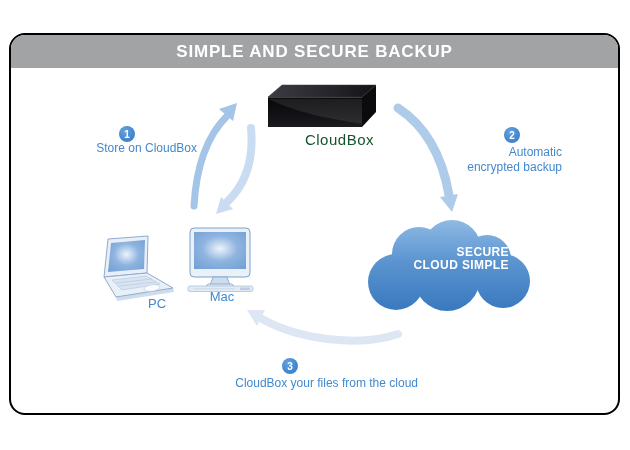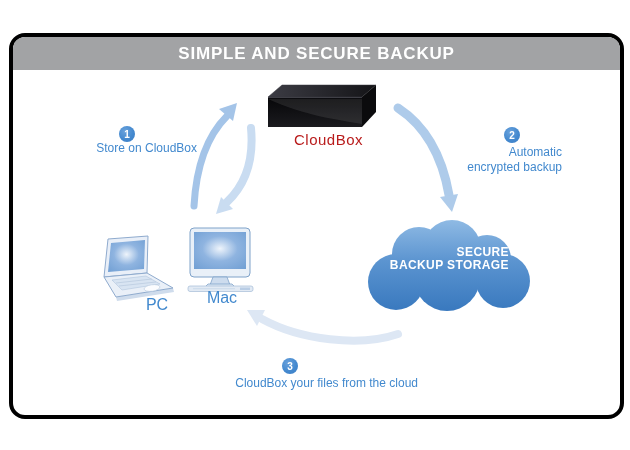--- a/index.html
+++ b/index.html
@@ -1,29 +1,29 @@
 <!DOCTYPE html>
 <html><head>
 <meta charset="utf-8">
 <style>
   html,body{margin:0;padding:0;background:#ffffff;width:630px;height:450px;
     font-family:"Liberation Sans",sans-serif;-webkit-font-smoothing:antialiased;}
   .card{position:absolute;left:9px;top:33px;width:607px;height:378px;
-    background:#ffffff;border:4px solid #000000;border-radius:16px;overflow:hidden;}
+    background:#ffffff;border:2px solid #000000;border-radius:16px;overflow:hidden;}
   .card-header{position:absolute;left:0;top:0;width:100%;height:33px;background:#a2a3a5;
     display:flex;align-items:center;justify-content:center;}
   .card-title{color:#ffffff;font-weight:bold;font-size:17px;letter-spacing:0.8px;}
   svg.diagram{position:absolute;left:0;top:0;width:630px;height:450px;z-index:2;pointer-events:none;}
   .lbl{position:absolute;z-index:3;text-align:right;color:#4289ce;font-size:12px;line-height:15px;}
   .nowrap{white-space:nowrap;}
   .step-circle{position:absolute;z-index:3;width:16px;height:16px;border-radius:50%;
     background:radial-gradient(circle at 38% 32%, #6aa2dc 0%, #4489cf 55%, #3c7ec6 100%);
     color:#ffffff;font-size:10px;font-weight:bold;display:flex;align-items:center;justify-content:center;}
-  .device-label{position:absolute;z-index:3;text-align:left;color:#b91c1c;font-size:15px;letter-spacing:0.5px;}
-  .comp-label{position:absolute;z-index:3;text-align:center;color:#4289ce;font-size:16px;}
+  .device-label{position:absolute;z-index:3;text-align:right;color:#14532d;font-size:15px;letter-spacing:0.5px;}
+  .comp-label{position:absolute;z-index:3;text-align:center;color:#4289ce;font-size:13px;}
   .cloud-label{position:absolute;z-index:3;text-align:right;color:#ffffff;font-weight:bold;
     font-size:12px;line-height:13px;letter-spacing:0.4px;}
   #s1c{left:119px;top:126px;} #s1l{left:57px;top:141px;width:140px;}
   #s2c{left:504px;top:127px;} #s2l{left:462px;top:145px;width:100px;}
   #s3c{left:282px;top:358px;} #s3l{left:218px;top:376px;width:200px;}
   #boxlbl{left:294px;top:131px;width:80px;}
   #pclbl{left:140px;top:296px;width:34px;} #maclbl{left:202px;top:289px;width:40px;}
   #cloudlbl{left:385px;top:246px;width:124px;}
 </style>
 </head>
@@ -124,14 +124,14 @@
 
 <div class="step-circle" id="s3c">3</div>
 <div class="lbl nowrap" id="s3l">CloudBox your files from the cloud</div>
 
 <div class="device-label" id="boxlbl">CloudBox</div>
 <div class="comp-label" id="pclbl">PC</div>
 <div class="comp-label" id="maclbl">Mac</div>
 
 <div class="cloud-label" id="cloudlbl">
   <span style="display:block">SECURE</span>
-  <span style="display:block">BACKUP STORAGE</span>
+  <span style="display:block">CLOUD SIMPLE</span>
 </div>
 
 </body></html>

